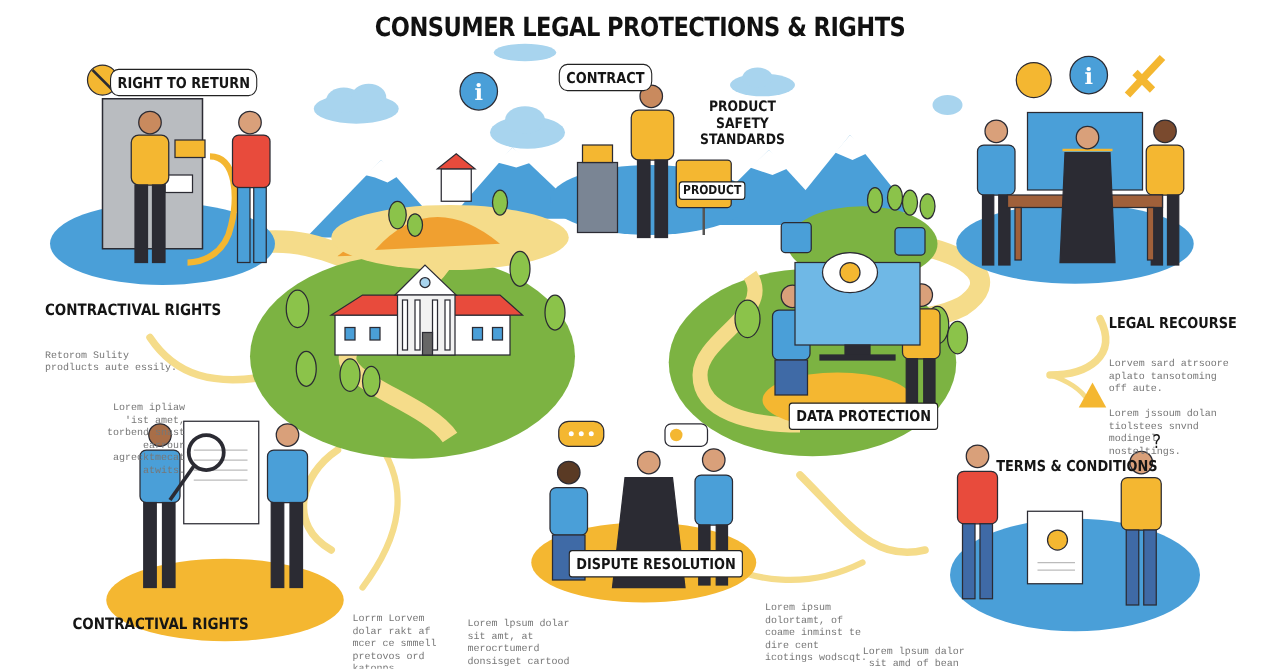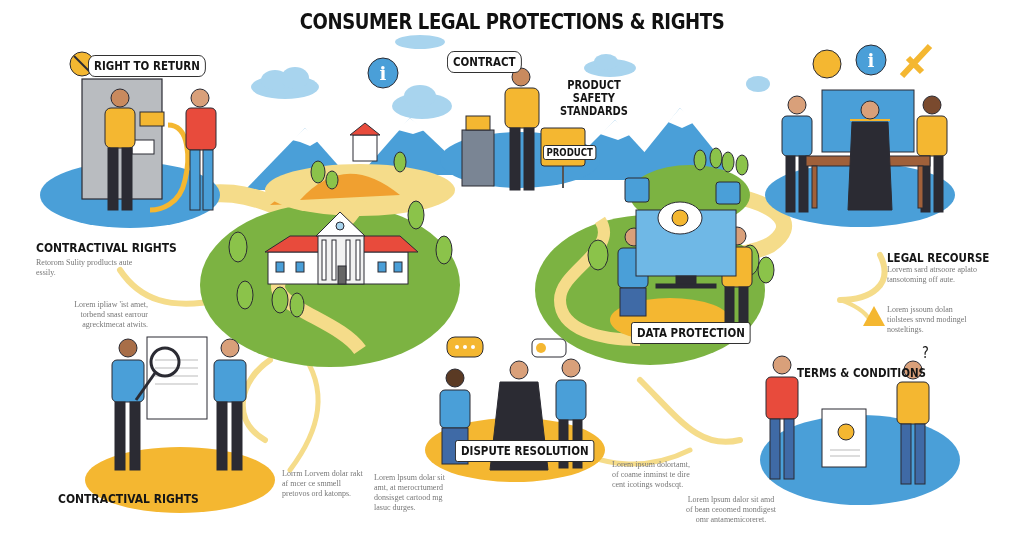--- a/index.html
+++ b/index.html
@@ -6,21 +6,21 @@
   html, body { width: 1024px; height: 535px; overflow: hidden; background: #ffffff; }
   body { position: relative; font-family: "Liberation Sans", "DejaVu Sans", sans-serif; color: #1a1a1a; }
   .abs { position: absolute; }
   .title {
     left: 0; top: 10px; width: 1024px; text-align: center;
     font-family: "DejaVu Sans", sans-serif; font-weight: bold; font-size: 21px;
     letter-spacing: -0.5px; color: #111; transform: scaleX(0.86);
   }
   .label-dark { font-family: "DejaVu Sans", sans-serif; font-weight: bold; font-size: 12px; color: #151515; transform-origin: left center; transform: scaleX(0.86); white-space: nowrap; }
   .boxed { background: #fff; border: 1.5px solid #222; border-radius: 3px; padding: 3px 6px; }
-  .body-text { font-family: Liberation Serif, serif; font-size: 8px; line-height: 10px; color: #777; }
+  .body-text { font-family: Liberation Mono, monospace; font-size: 8px; line-height: 10px; color: #777; margin-top: 22px; }
   svg { display: block; }
   .scene { left: 0; top: 0; }
 </style>
 </head>
 <body>
 
 <svg class="abs scene" width="1024" height="535" viewBox="0 0 1024 535">
 
   <g fill="#a8d4ee">
     <ellipse cx="285" cy="87" rx="34" ry="12"></ellipse>

